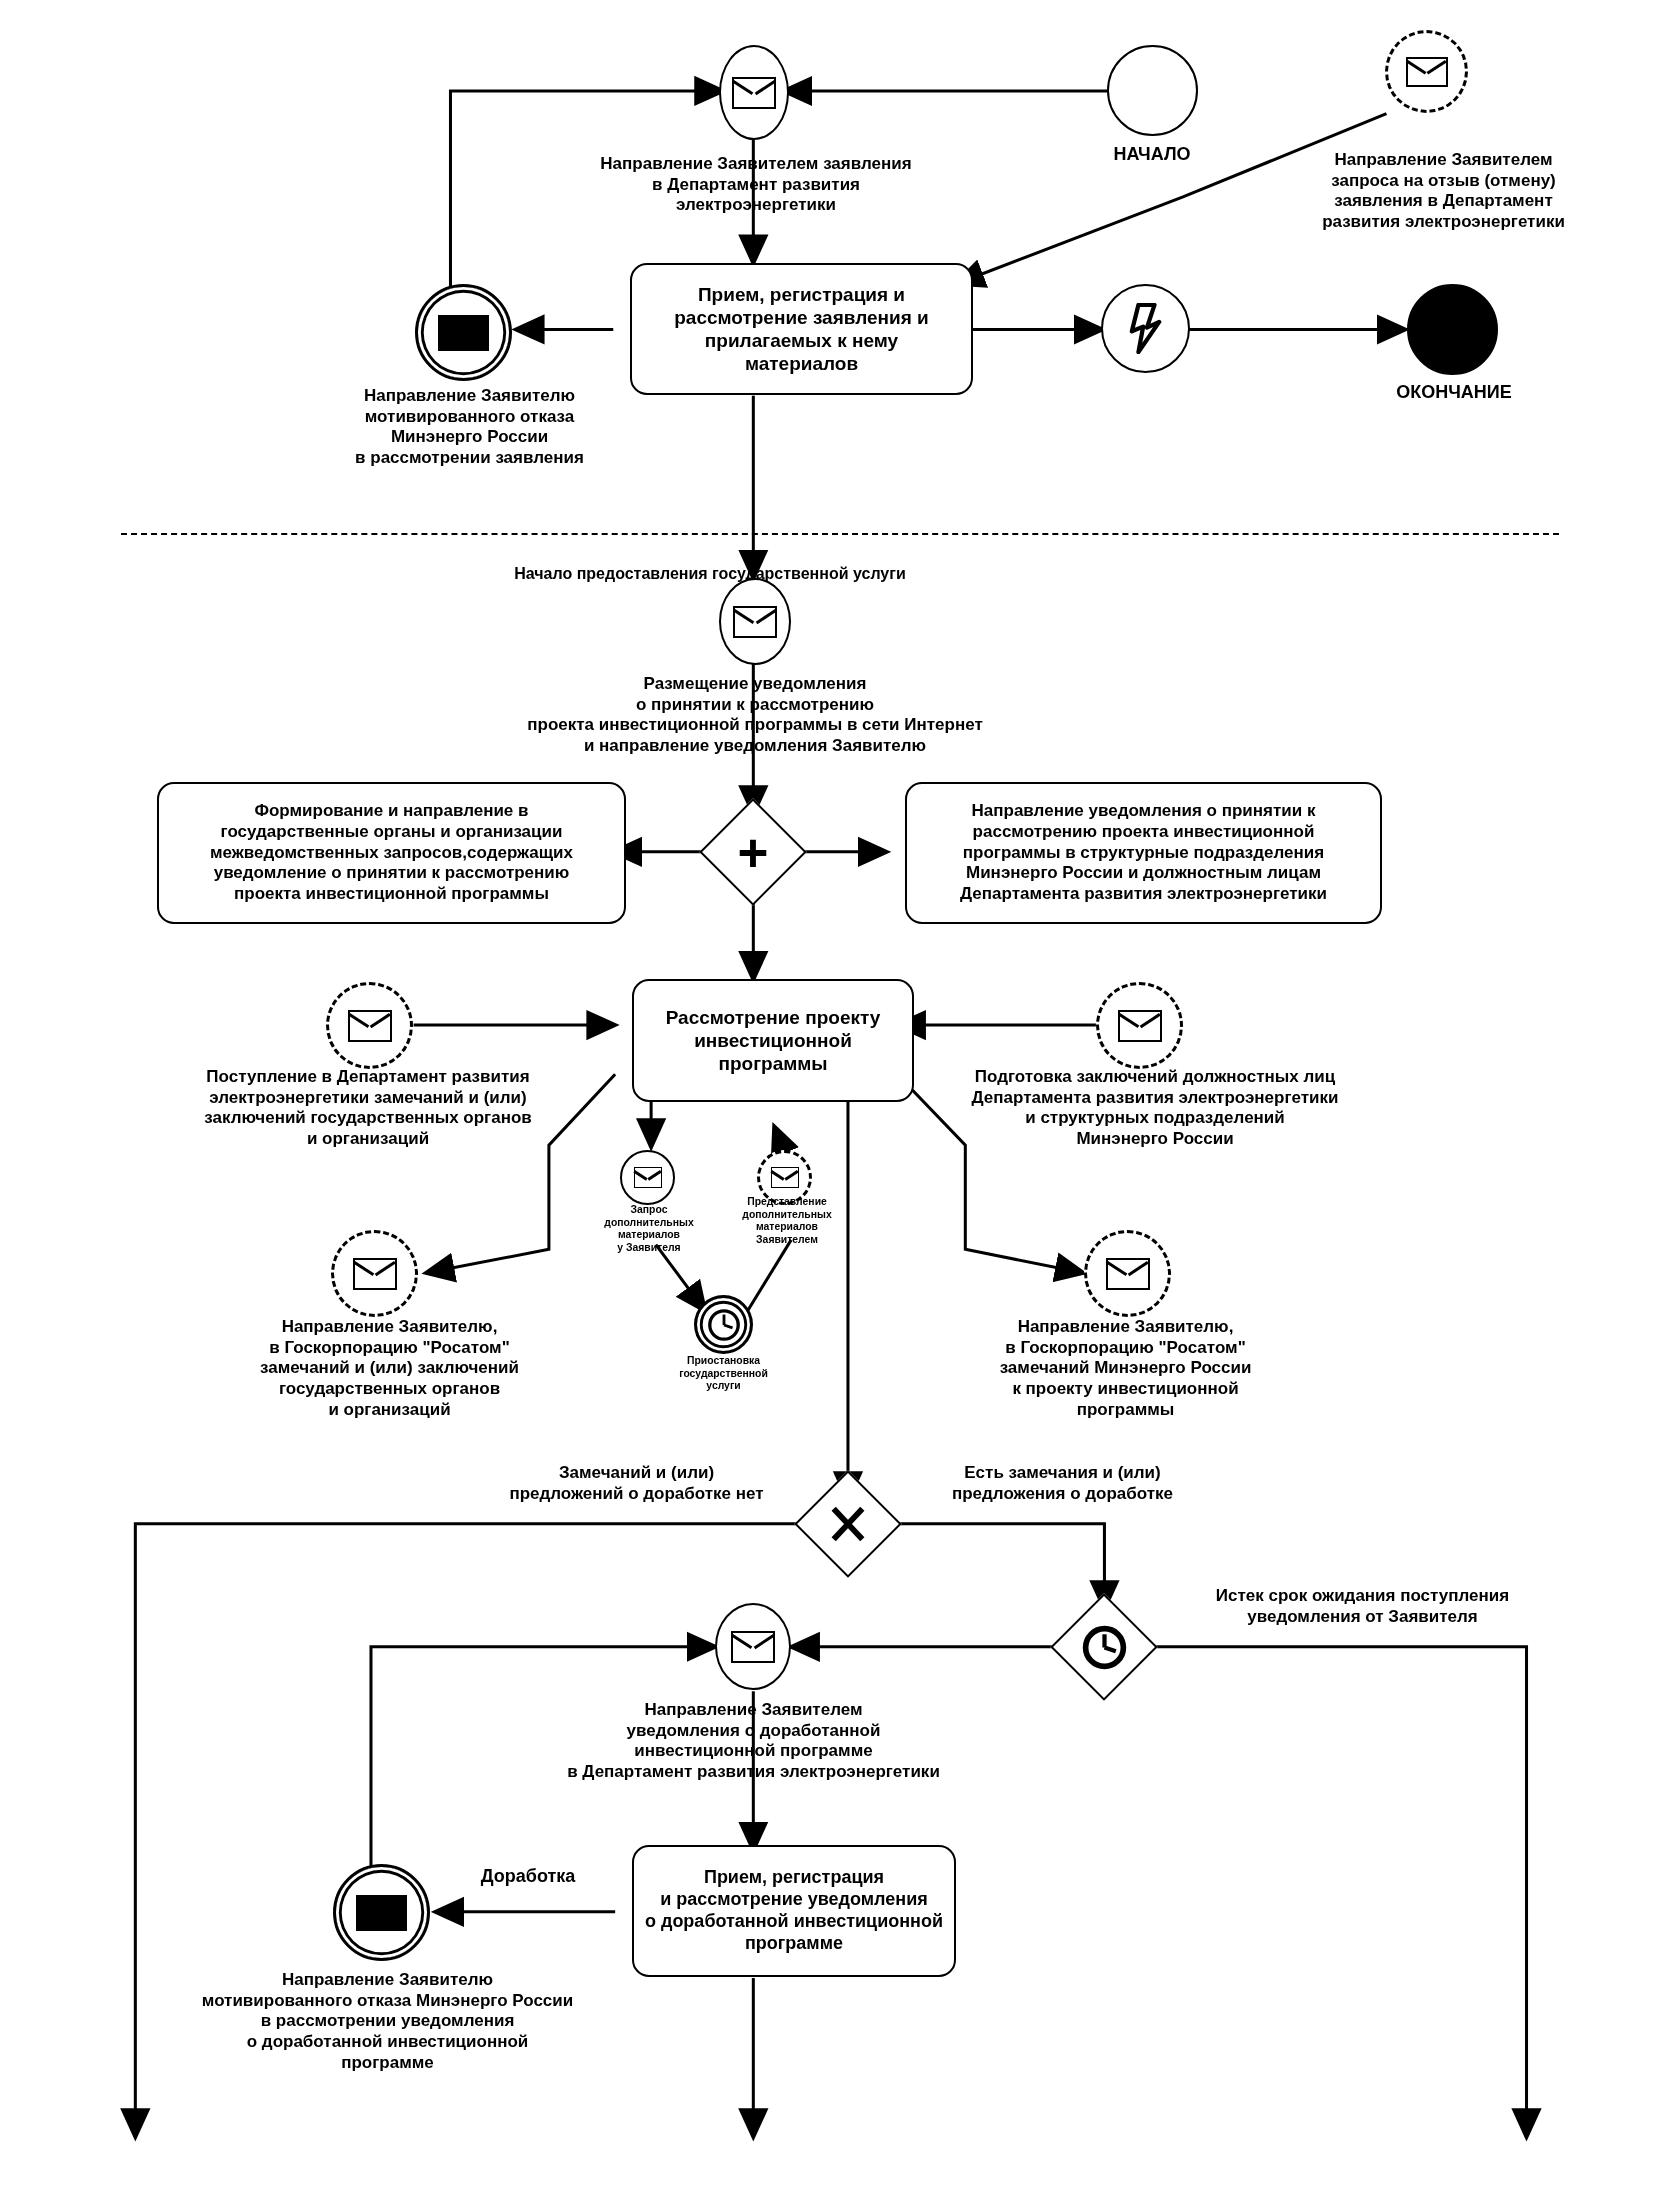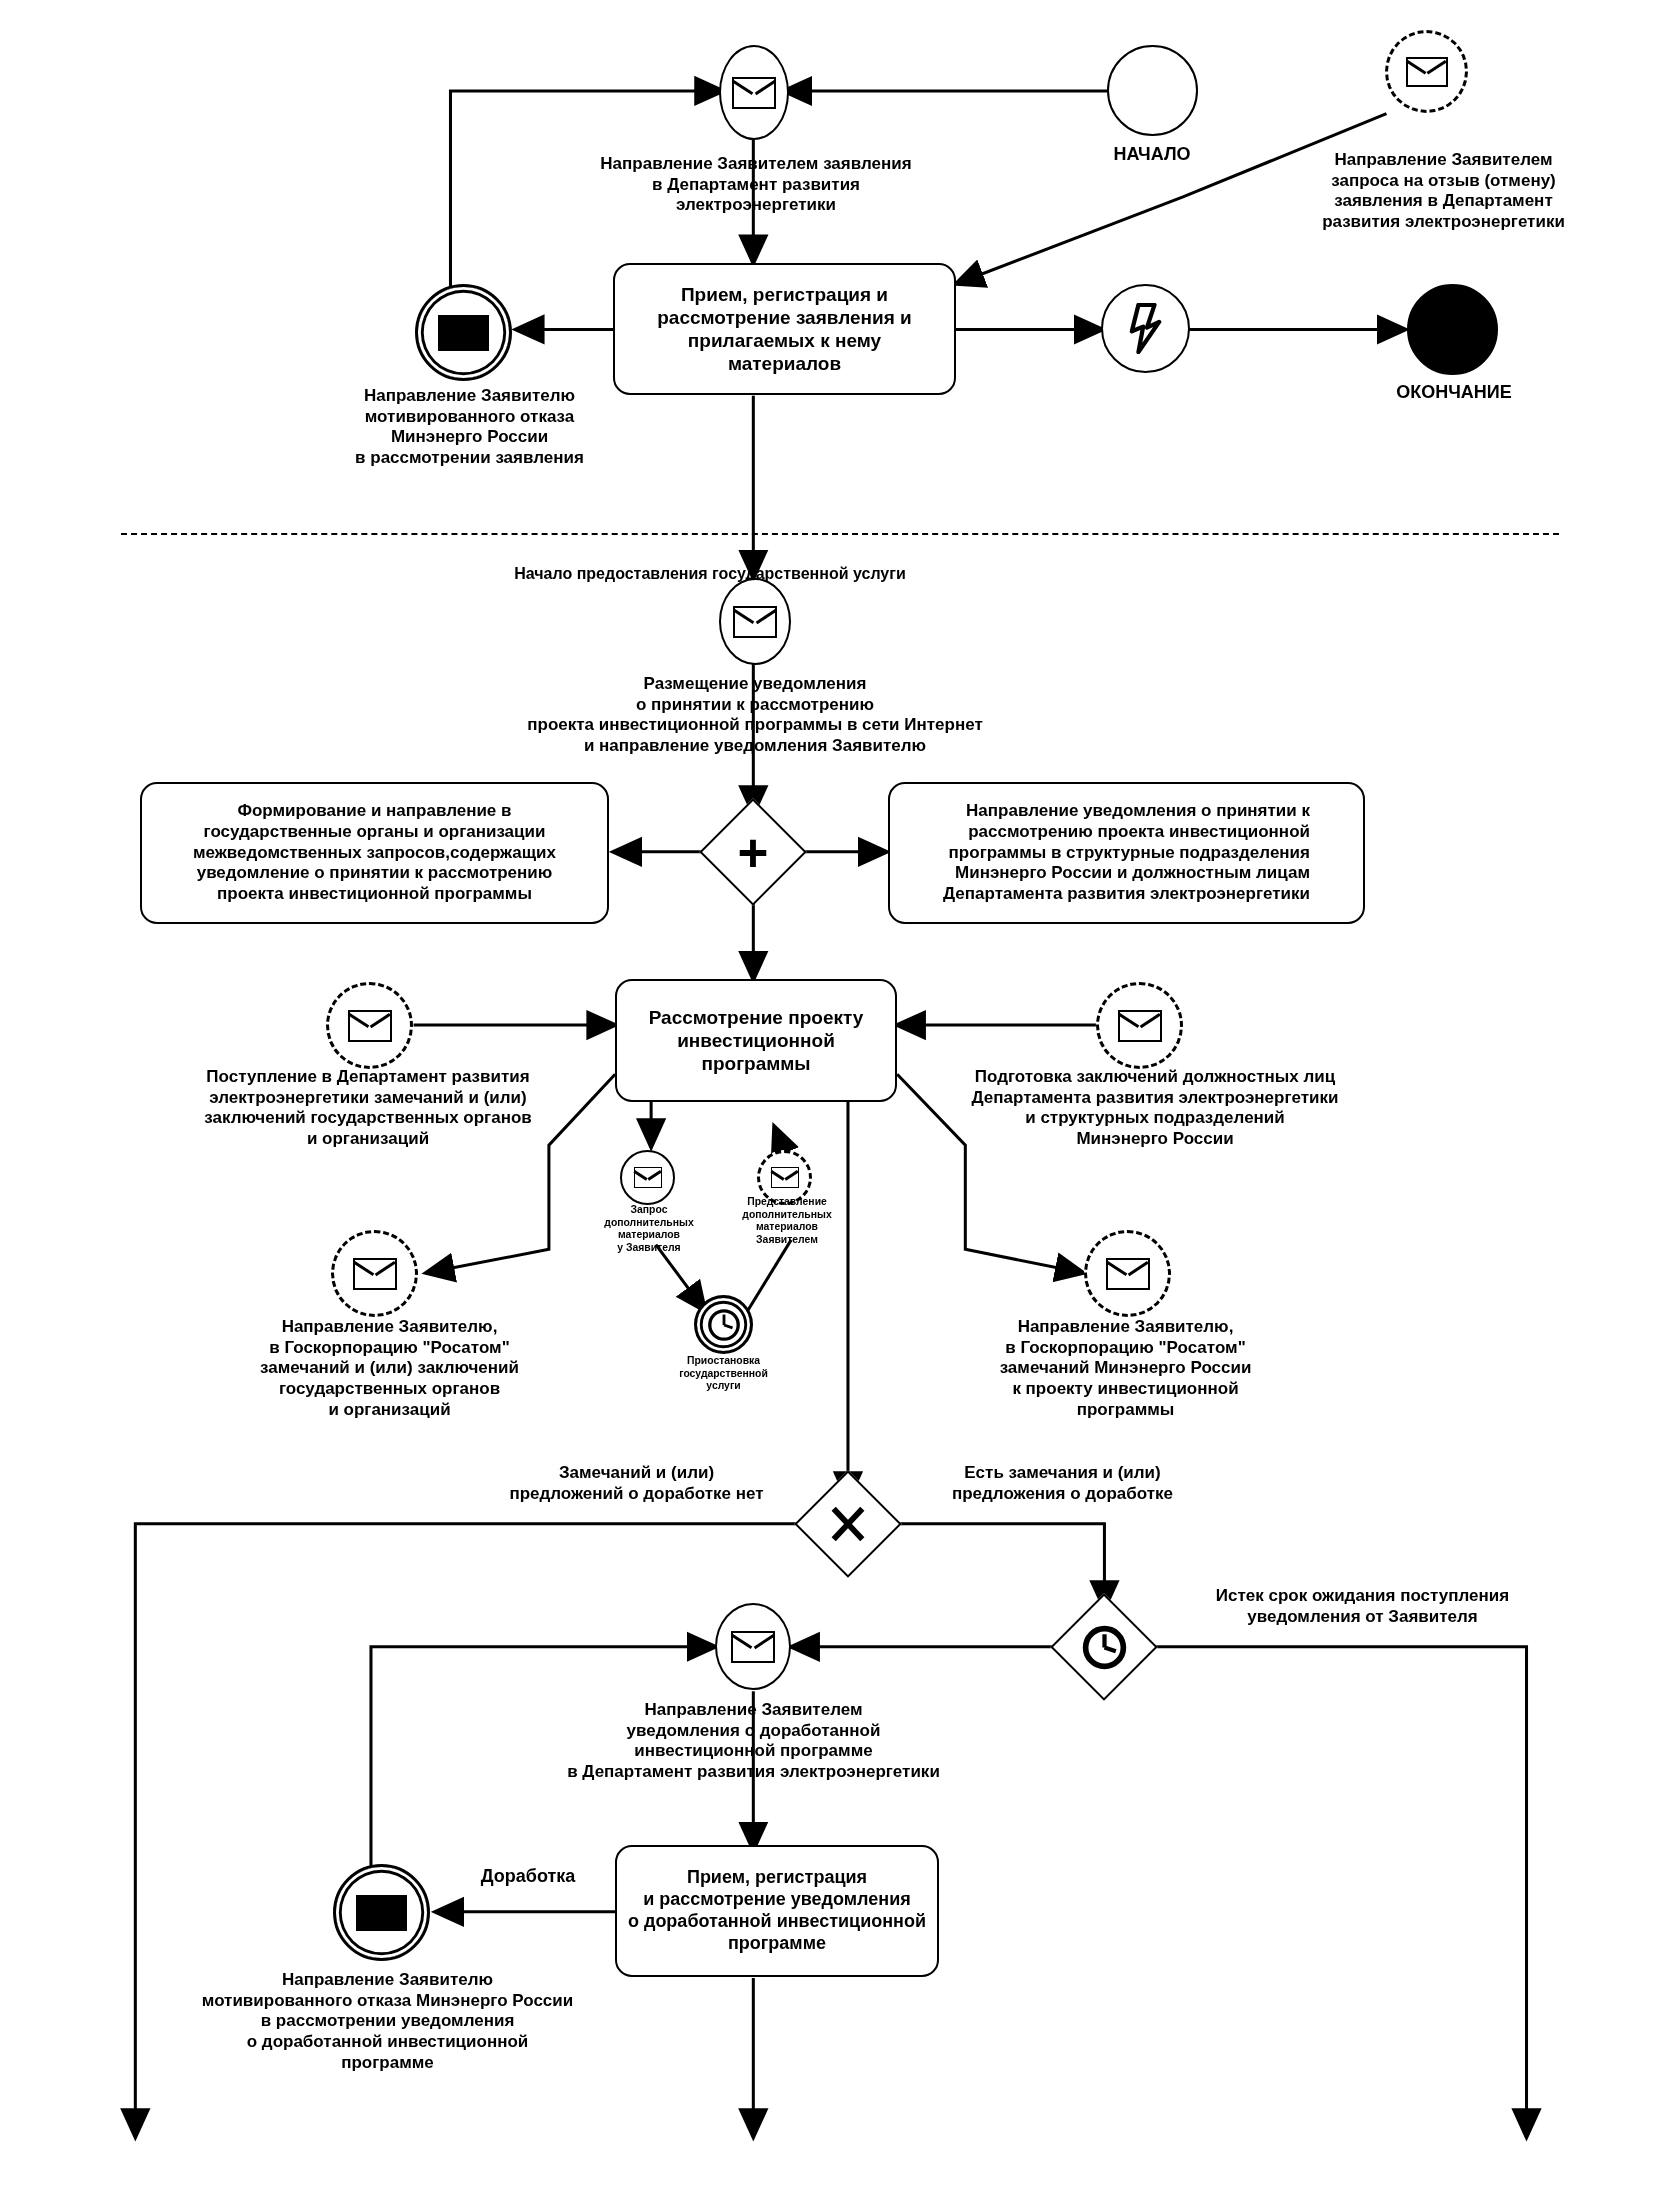--- a/index.html
+++ b/index.html
@@ -35,20 +35,21 @@
     border: 2.8px solid #000;
     border-radius: 17px;
     background: #fff;
     display: flex;
     align-items: center;
     justify-content: center;
     text-align: center;
     font-weight: bold;
     line-height: 1.22;
     padding: 3.8px 7.6px;
+    margin-left: 17px;
   }
   
   .lbl {
     position: absolute;
     text-align: center;
     font-weight: bold;
     line-height: 1.22;
     white-space: pre-line;
   }
   
@@ -247,21 +248,21 @@
   </div>
 
   <div class="node task" style="left:140px; top:782px; width:469px; height:142px; font-size:17px;">
     <span style="white-space:pre-line;">Формирование и направление в
 государственные органы и организации
 межведомственных запросов,содержащих
 уведомление о принятии к рассмотрению
 проекта инвестиционной программы</span>
   </div>
 
-  <div class="node task" style="left:888px; top:782px; width:477px; height:142px; font-size:17px;text-align:right;">
+  <div class="node task" style="left:888px; top:782px; width:477px; height:142px; font-size:17px;">
     <span style="white-space:pre-line;">Направление уведомления о принятии к
 рассмотрению проекта инвестиционной
 программы в структурные подразделения
 Минэнерго России и должностным лицам
 Департамента развития электроэнергетики</span>
   </div>
 
   <div class="node task" style="left:615px; top:979px; width:282px; height:123px; font-size:19px;">
     <span style="white-space:pre-line;">Рассмотрение проекту
 инвестиционной

